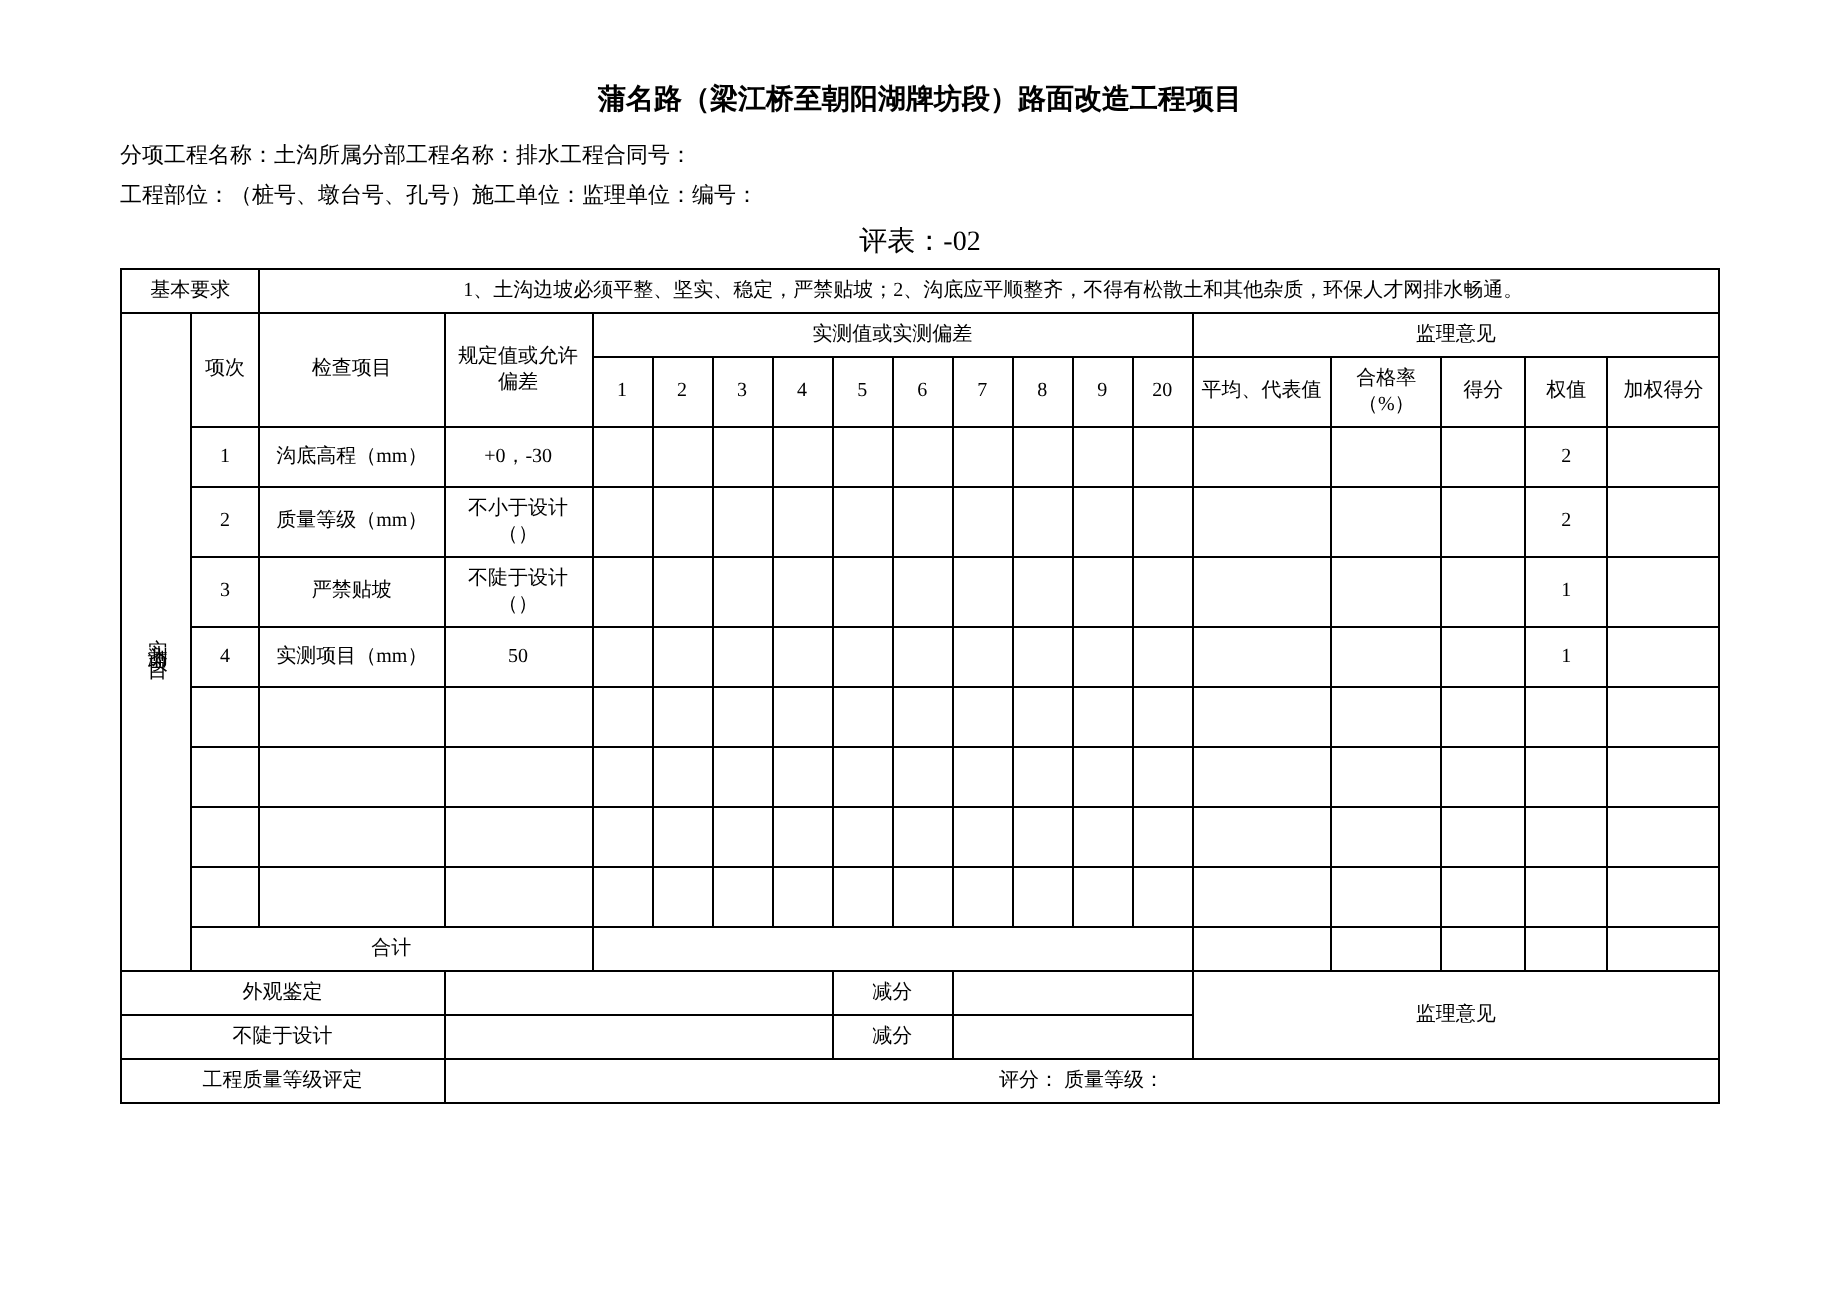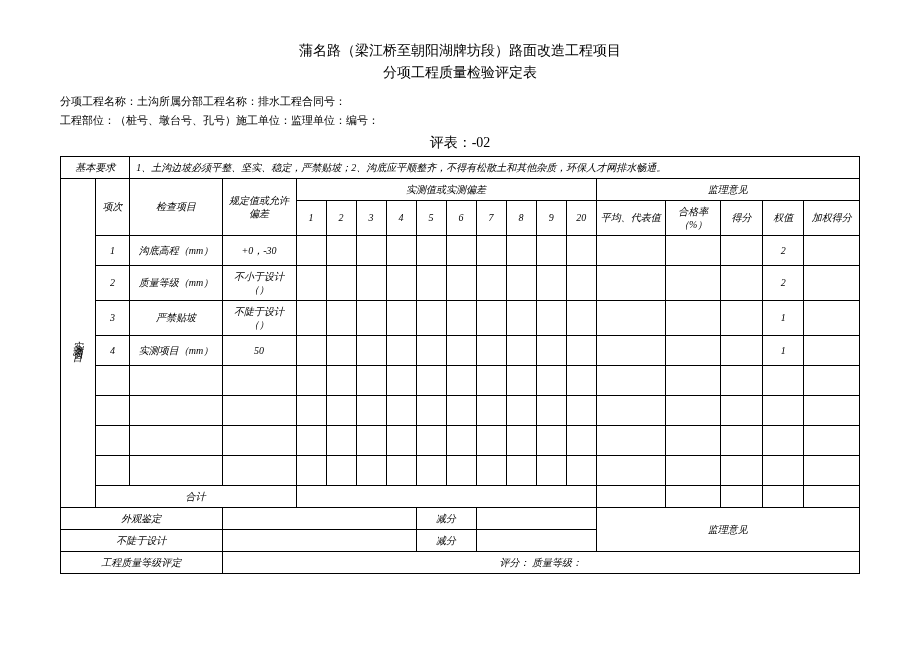--- a/index.html
+++ b/index.html
@@ -4,55 +4,53 @@
   <style>
     * { box-sizing: border-box; margin: 0; padding: 0; }
     body {
       font-family: "SimSun", "宋体", serif;
       font-size: 11px;
       background: #fff;
       padding: 40px 60px;
       width: 920px;
     }
     .title-block { text-align: center; margin-bottom: 8px; }
-    .title-line { font-size: 14px; font-weight: normal; line-height: 1.6; }
+    .title-line { font-size: 14px; font-weight: bold; line-height: 1.6; }
     .meta-line { font-size: 11px; line-height: 1.6; margin-bottom: 2px; }
     .eval-no { text-align: center; font-size: 14px; margin: 4px 0; }
     table {
       border-collapse: collapse;
       width: 100%;
       table-layout: fixed;
-      font-style: italic;
     }
     td, th {
       border: 1px solid #000;
       text-align: center;
       vertical-align: middle;
       padding: 4px 2px;
       font-size: 10px;
       font-weight: normal;
       line-height: 1.3;
       word-break: break-all;
     }
     .vtext {
       writing-mode: vertical-rl;
       text-orientation: upright;
       letter-spacing: 4px;
       white-space: nowrap;
     }
     .h22 { height: 22px; }
     .h30 { height: 30px; }
-    .lalign { text-align: left; padding-left: 6px; }
+    .lalign { text-align: center; padding-left: 6px; }
   </style>
 </head>
 <body>
 
 <div class="title-block">
   <div class="title-line">蒲名路（梁江桥至朝阳湖牌坊段）路面改造工程项目</div>
-  <div class="title-line">分项工程质量检验评定表</div>
 </div>
 
 <div class="meta-line">分项工程名称：土沟所属分部工程名称：排水工程合同号：</div>
 <div class="meta-line">工程部位：（桩号、墩台号、孔号）施工单位：监理单位：编号：</div>
 
 <div class="eval-no">评表：-02</div>
 
 <table>
   <colgroup>
     <col style="width:30px">

